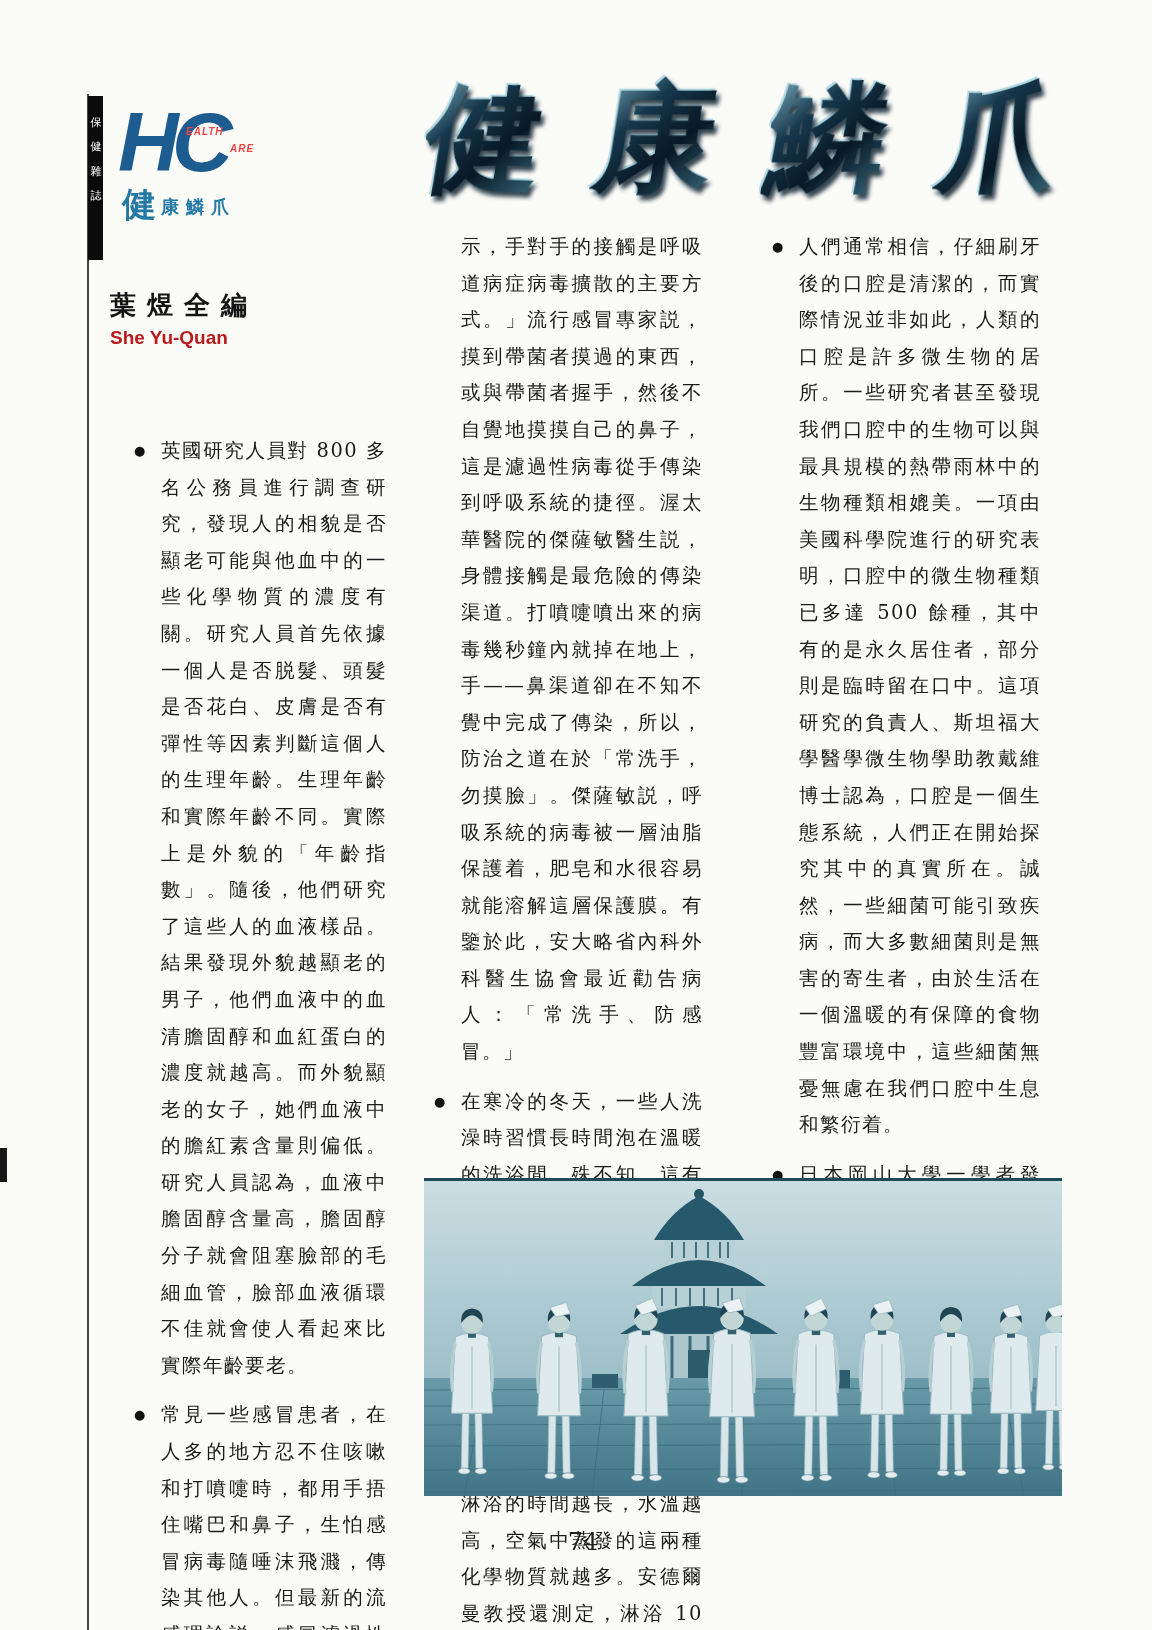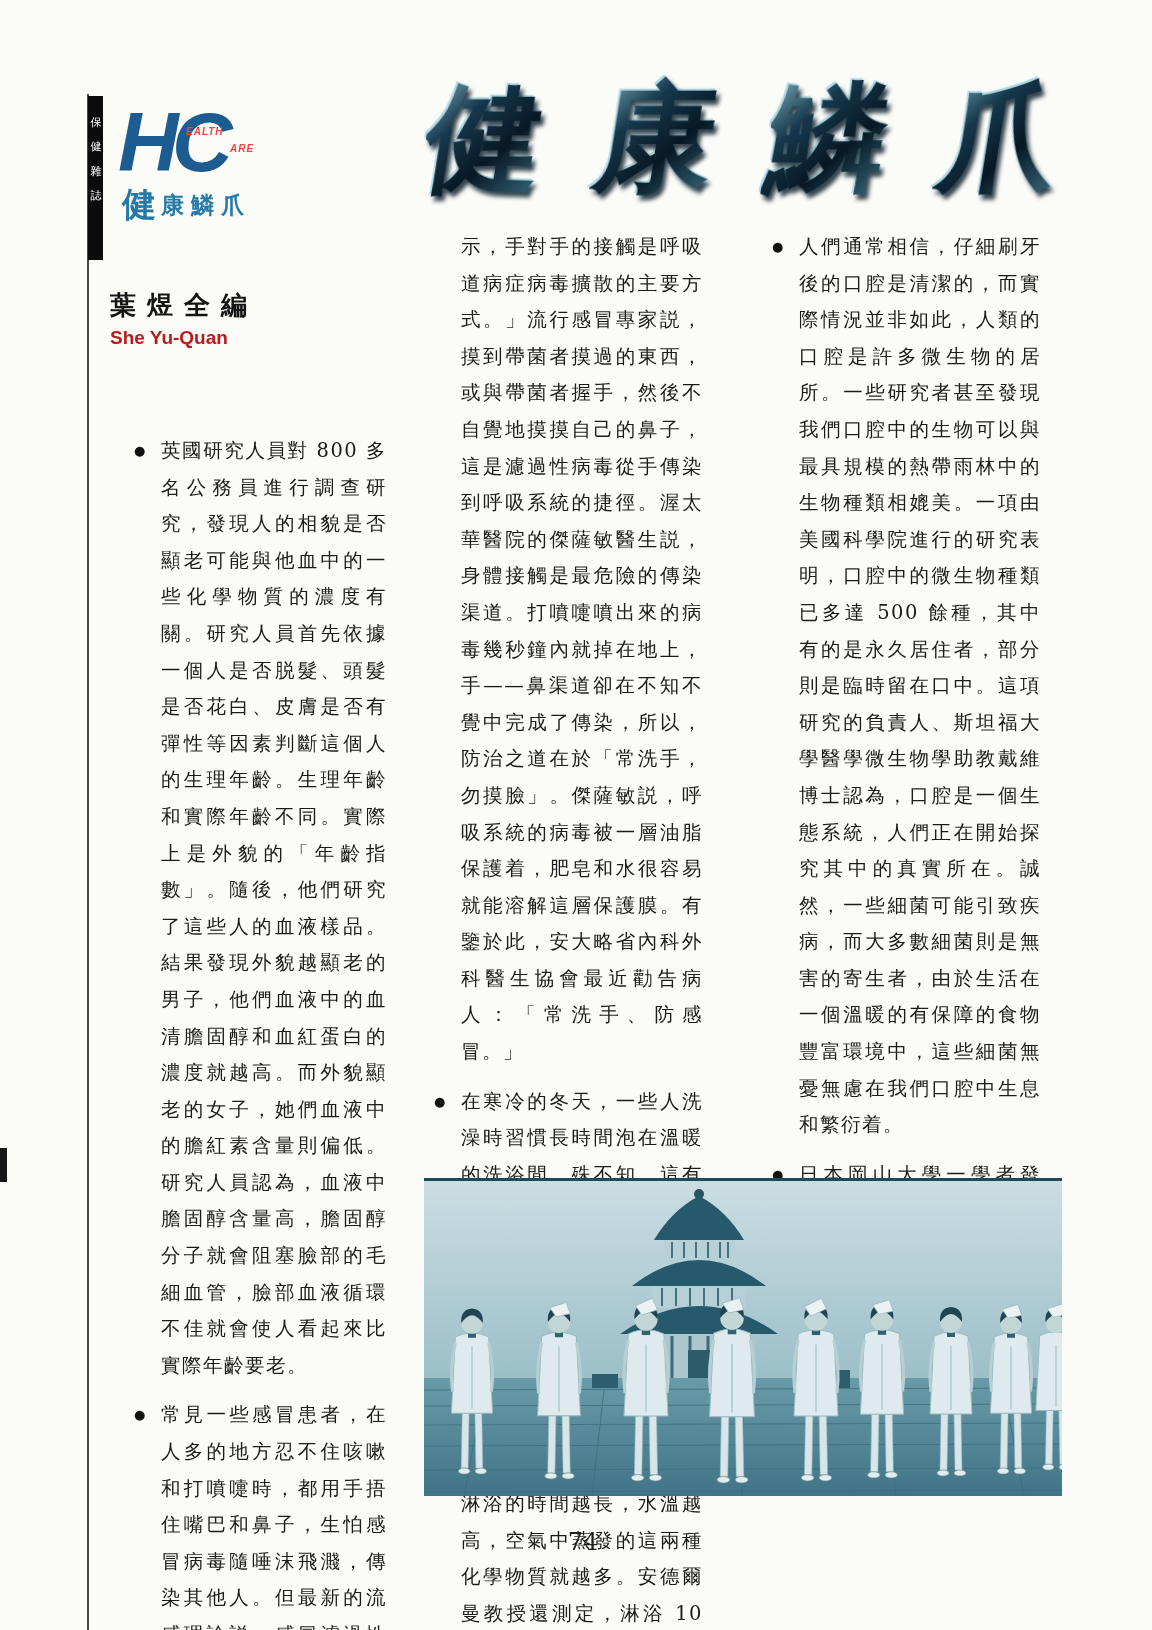--- a/index.html
+++ b/index.html
@@ -38,21 +38,21 @@
   .hc-word{
     position:absolute;
     font-family:"Liberation Sans", sans-serif;
     font-weight:bold;font-style:italic;
     font-size:10px;color:#ef4444;letter-spacing:1px;
   }
   .hc-word-ealth{left:80px;top:16px;}
   .hc-word-are{left:124px;top:33px;}
   .mast-subtitle{position:absolute;left:16px;top:72px;color:#2579a5;white-space:nowrap;}
   .sub-first{font-size:34px;font-weight:bold;letter-spacing:5px;}
-  .sub-rest{font-size:23px;font-weight:bold;letter-spacing:7px;vertical-align:3px;}
+  .sub-rest{font-size:18px;font-weight:bold;letter-spacing:7px;vertical-align:3px;}
 
   
   .big-title{
     position:absolute;left:425px;top:74px;width:632px;height:142px;
     display:flex;justify-content:space-between;align-items:flex-start;
     transform:skewX(-9deg);
     font-weight:bold;font-size:118px;line-height:128px;
   }
   .big-title span{
     background:linear-gradient(135deg,#7eaebf 0%,#16384c 32%,#081825 62%,#3a6d81 100%);

